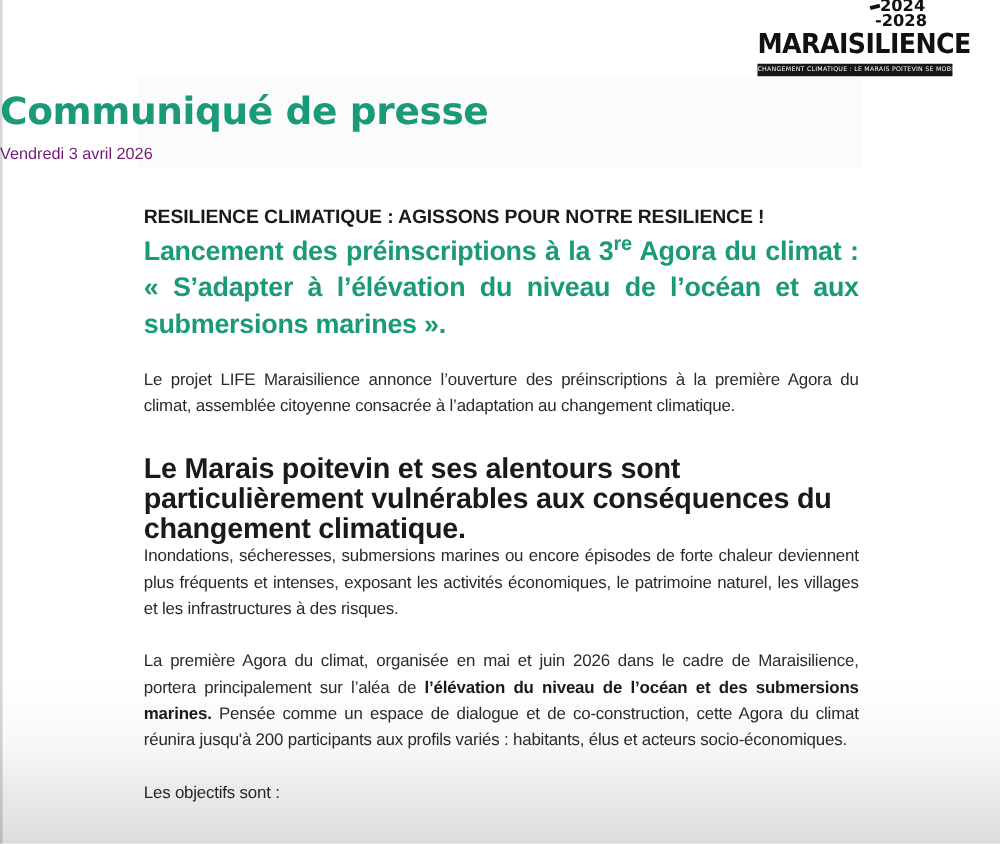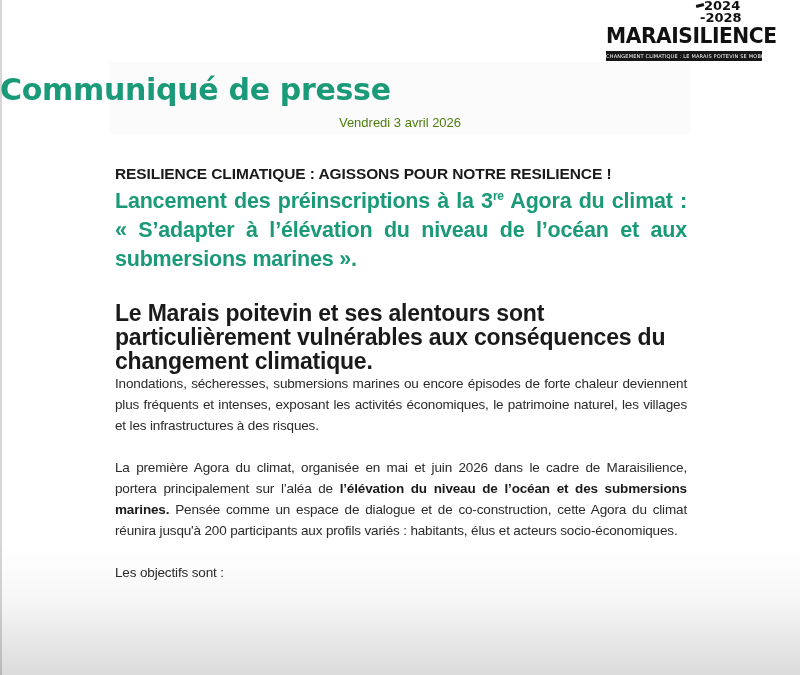--- a/index.html
+++ b/index.html
@@ -57,41 +57,40 @@
     }
     .doc-title {
       position: absolute; left: 0; right: 0; top: 72px;
       text-align: left;
       font-family: "DejaVu Sans", sans-serif; font-weight: bold;
       font-size: 30px; line-height: 36px; color: #1a9a78;
       letter-spacing: -0.3px;
     }
     .doc-date {
       position: absolute; left: 0; right: 0; top: 115px;
-      text-align: center;
       font-family: "Liberation Sans", sans-serif;
-      font-size: 13px; line-height: 16px; color: #4d7c0f;
+      font-size: 13px; line-height: 16px; color: #701a75;
     }
     .content {
       position: absolute; left: 115px; top: 160px; width: 572px;
     }
     .kicker {
       font-family: "Liberation Sans", sans-serif; font-weight: bold;
       font-size: 15.5px; line-height: 22px; color: #1a1a1a;
       letter-spacing: -0.1px;
       margin-top: 3px;
     }
     .subtitle {
       font-family: "Liberation Sans", sans-serif;
       font-size: 21.5px; line-height: 29px; color: #1a9a78;
       text-align: justify;
       letter-spacing: -0.2px;
       margin-top: 2px;
     }
-    .subtitle sup { font-size: 12px; vertical-align: super; line-height: 0; margin-top: 39px; }
+    .subtitle sup { font-size: 16px; vertical-align: super; line-height: 0; margin-top: 39px; }
     .para {
       font-family: "Liberation Sans", sans-serif;
       font-size: 13.5px; line-height: 21px; color: #2a2a2a;
       text-align: justify;
       letter-spacing: -0.15px;
     }
     .p-intro { margin-top: 19px; }
     .section-heading {
       font-family: "Liberation Sans", sans-serif; font-weight: bold;
       font-size: 23px; line-height: 24px; color: #1a1a1a;
@@ -126,20 +125,21 @@
 <h1 class="doc-title">Communiqué de presse</h1>
 <div class="doc-date">Vendredi 3 avril 2026</div>
 
 <div class="content">
   <div class="kicker">RESILIENCE CLIMATIQUE : AGISSONS POUR NOTRE RESILIENCE !</div>
 
   <h2 class="subtitle">
     <span>Lancement des préinscriptions à la 3</span><sup>re</sup><span> Agora du climat : « S’adapter à l’élévation du niveau de l’océan et aux submersions marines ».</span>
   </h2>
 
+  <p class="para p-intro">Le projet LIFE Maraisilience annonce l’ouverture des préinscriptions à la première Agora du climat, assemblée citoyenne consacrée à l’adaptation au changement climatique.</p>
 
   <h3 class="section-heading">Le Marais poitevin et ses alentours sont particulièrement vulnérables aux conséquences du changement climatique.</h3>
 
   <p class="para p-risks">Inondations, sécheresses, submersions marines ou encore épisodes de forte chaleur deviennent plus fréquents et intenses, exposant les activités économiques, le patrimoine naturel, les villages et les infrastructures à des risques.</p>
 
 
   <p class="para p-agora">
     <span>La première Agora du climat, organisée en mai et juin 2026 dans le cadre de Maraisilience, portera principalement sur l’aléa de </span><b>l’élévation du niveau de l’océan et des submersions marines.</b><span> Pensée comme un espace de dialogue et de co-construction, cette Agora du climat réunira jusqu'à 200 participants aux profils variés : habitants, élus et acteurs socio-économiques.</span>
   </p>
 

